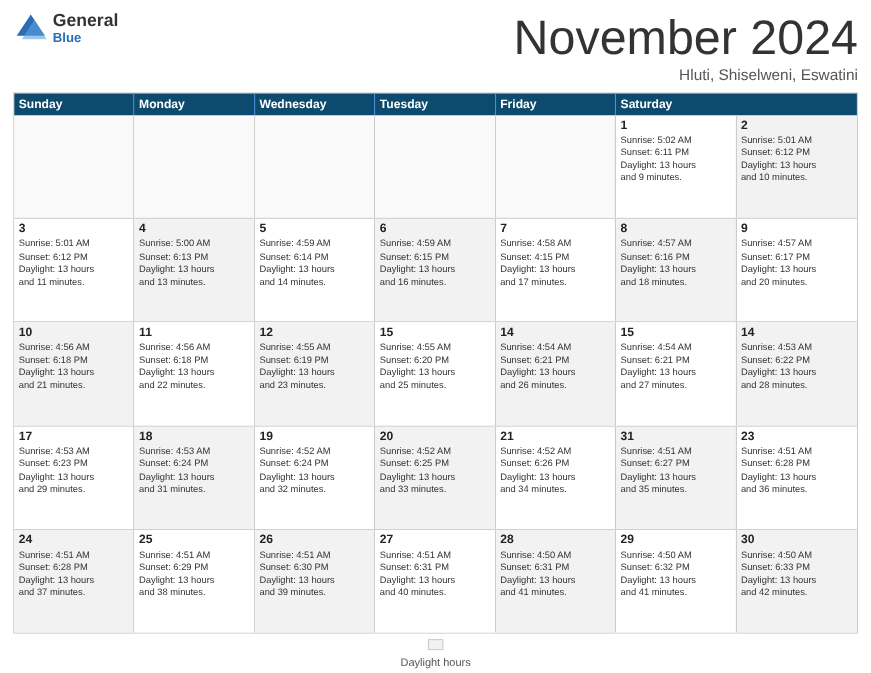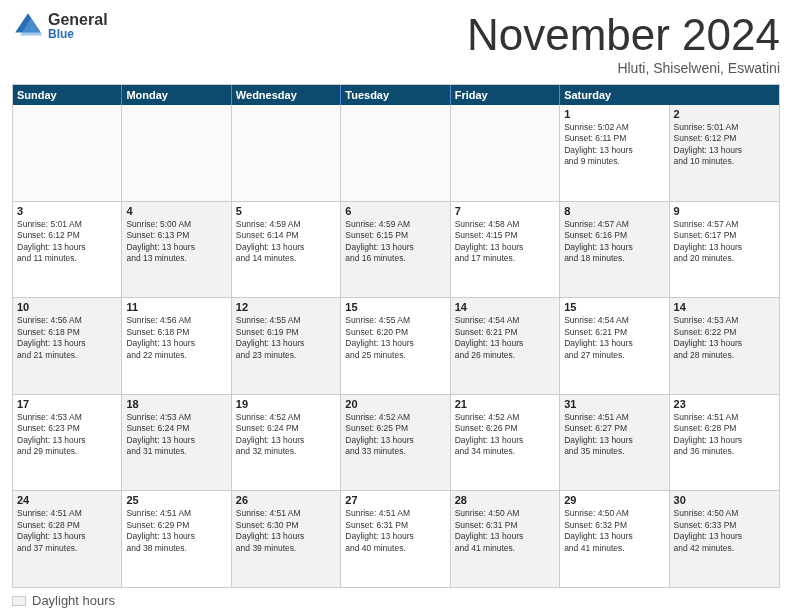--- a/index.html
+++ b/index.html
@@ -111,22 +111,23 @@
     .day-info {
       font-size: 8.5px;
       line-height: 1.35;
       color: #333;
     }
     .legend {
       display: flex;
       align-items: center;
       gap: 6px;
       margin-top: 5px;
-      font-size: 13px;
+      font-size: 10px;
       color: #555;
+      flex-direction: column;
     }
     .legend-box {
       width: 14px;
       height: 10px;
       background: #f2f2f2;
       border: 1px solid #ccc;
     }
   </style>
 </head>
 <body>

